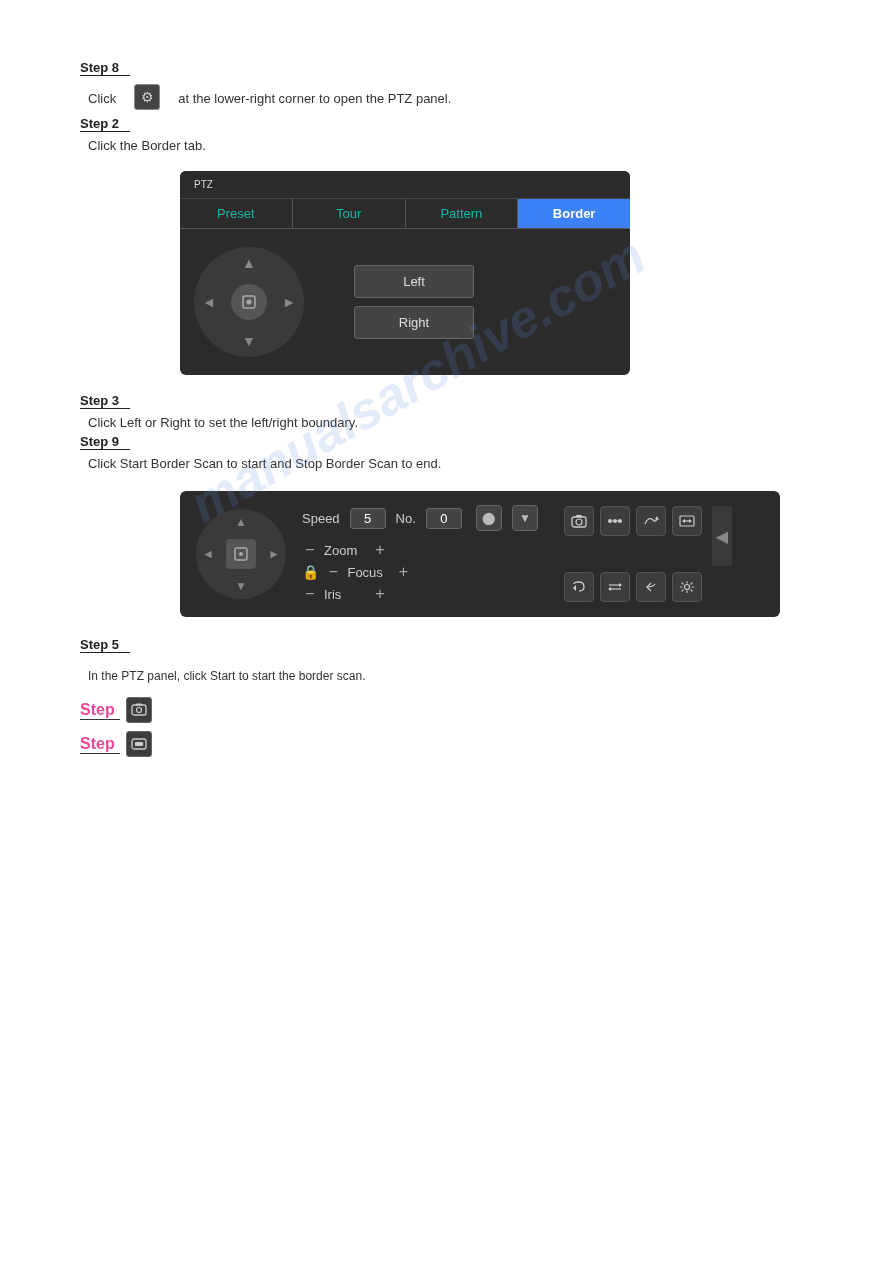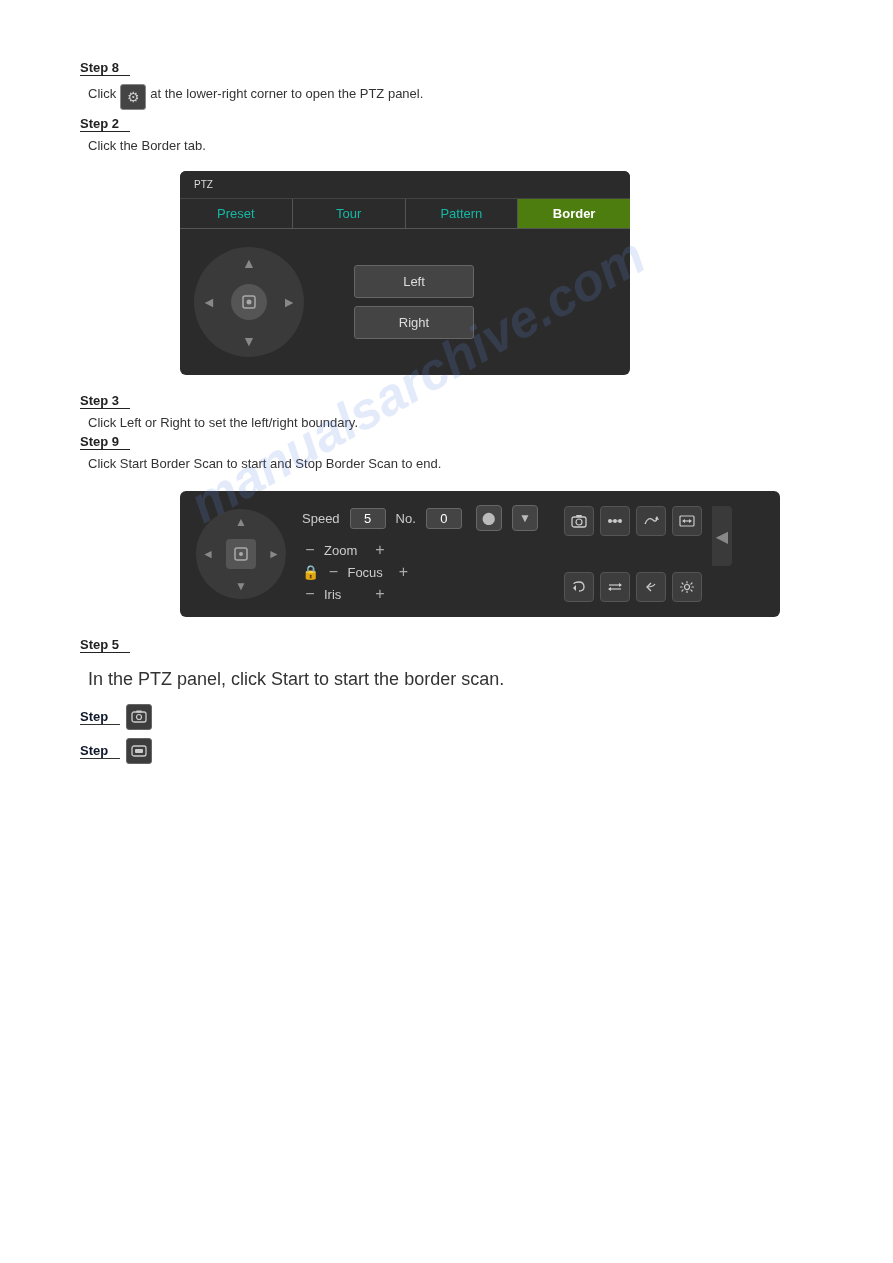--- a/index.html
+++ b/index.html
@@ -94,21 +94,21 @@
       text-align: center;
       padding: 7px 4px;
       font-size: 13px;
       color: #14b8a6;
       cursor: pointer;
       border-right: 1px solid #555;
     }
 
     .ptz-tab:last-child { border-right: none; }
     .ptz-tab.active {
-      background: #4d7c0f;
+      background: #3b82f6;
       color: #fff;
       font-weight: bold;
     }
 
     .ptz-body {
       display: flex;
       padding: 18px 14px 18px 14px;
       gap: 20px;
       align-items: center;
       min-height: 140px;
@@ -335,23 +335,23 @@
     
     .icon-step-row {
       display: flex;
       align-items: center;
       gap: 6px;
       margin-bottom: 8px;
     }
 
     .icon-step-label {
       font-weight: bold;
-      font-size: 13px;
+      font-size: 16px;
       min-width: 40px;
-      color: #0f172a;
+      color: #ec4899;
       border-bottom: 1px solid #333;
     }
 
     .icon-step-box {
       width: 26px;
       height: 26px;
       background: #3d3d3d;
       border: 1px solid #666;
       border-radius: 3px;
       display: flex;
@@ -369,21 +369,21 @@
 <body>
 
 <div class="watermark">manualsarchive.com</div>
 
 <div class="page-content">
 
   <div class="content-block">
     <div class="section-line">
       <span class="line-label">Step 8</span>
     </div>
-    <div class="step-text" style="display:flex;align-items:flex-start;gap:4px;font-size:13px;color:#333;margin-left:8px;margin-bottom:4px;">
+    <div class="step-text" style="display:flex;align-items:flex-end;gap:18px;font-size:13px;color:#333;margin-left:8px;margin-bottom:4px;">
       <span>Click</span>
       <span class="gear-icon-box">⚙</span>
       <span>at the lower-right corner to open the PTZ panel.</span>
     </div>
     <div class="step-row" style="margin-top:6px;">
       <span class="line-label">Step 2</span>
     </div>
     <div style="font-size:13px;color:#333;margin-left:8px;margin-bottom:4px;">Click the Border tab.</div>
   </div>
 
@@ -539,21 +539,21 @@
             </svg>
         </div>
       </div>
     </div>
   </div>
 
   <div class="content-block">
     <div class="step-row">
       <span class="line-label">Step 5</span>
     </div>
-    <div style="font-size:18px;color:#333;margin-left:8px;margin-bottom:8px;margin-top:16px;">In the PTZ panel, click Start to start the border scan.</div>
+    <div style="font-size:12px;color:#333;margin-left:8px;margin-bottom:8px;margin-top:16px;">In the PTZ panel, click Start to start the border scan.</div>
   </div>
 
   <div class="icon-step-row">
     <span class="icon-step-label">Step</span>
     <div class="icon-step-box">
       <svg width="16" height="14" viewBox="0 0 16 14">
           <rect x="1" y="2" width="14" height="10" rx="2" fill="none" stroke="#ccc" stroke-width="1.3"></rect>
           <circle cx="8" cy="7" r="2.5" fill="none" stroke="#ccc" stroke-width="1.2"></circle>
           <rect x="5" y="0.5" width="6" height="2" rx="1" fill="#ccc"></rect>
         </svg>

